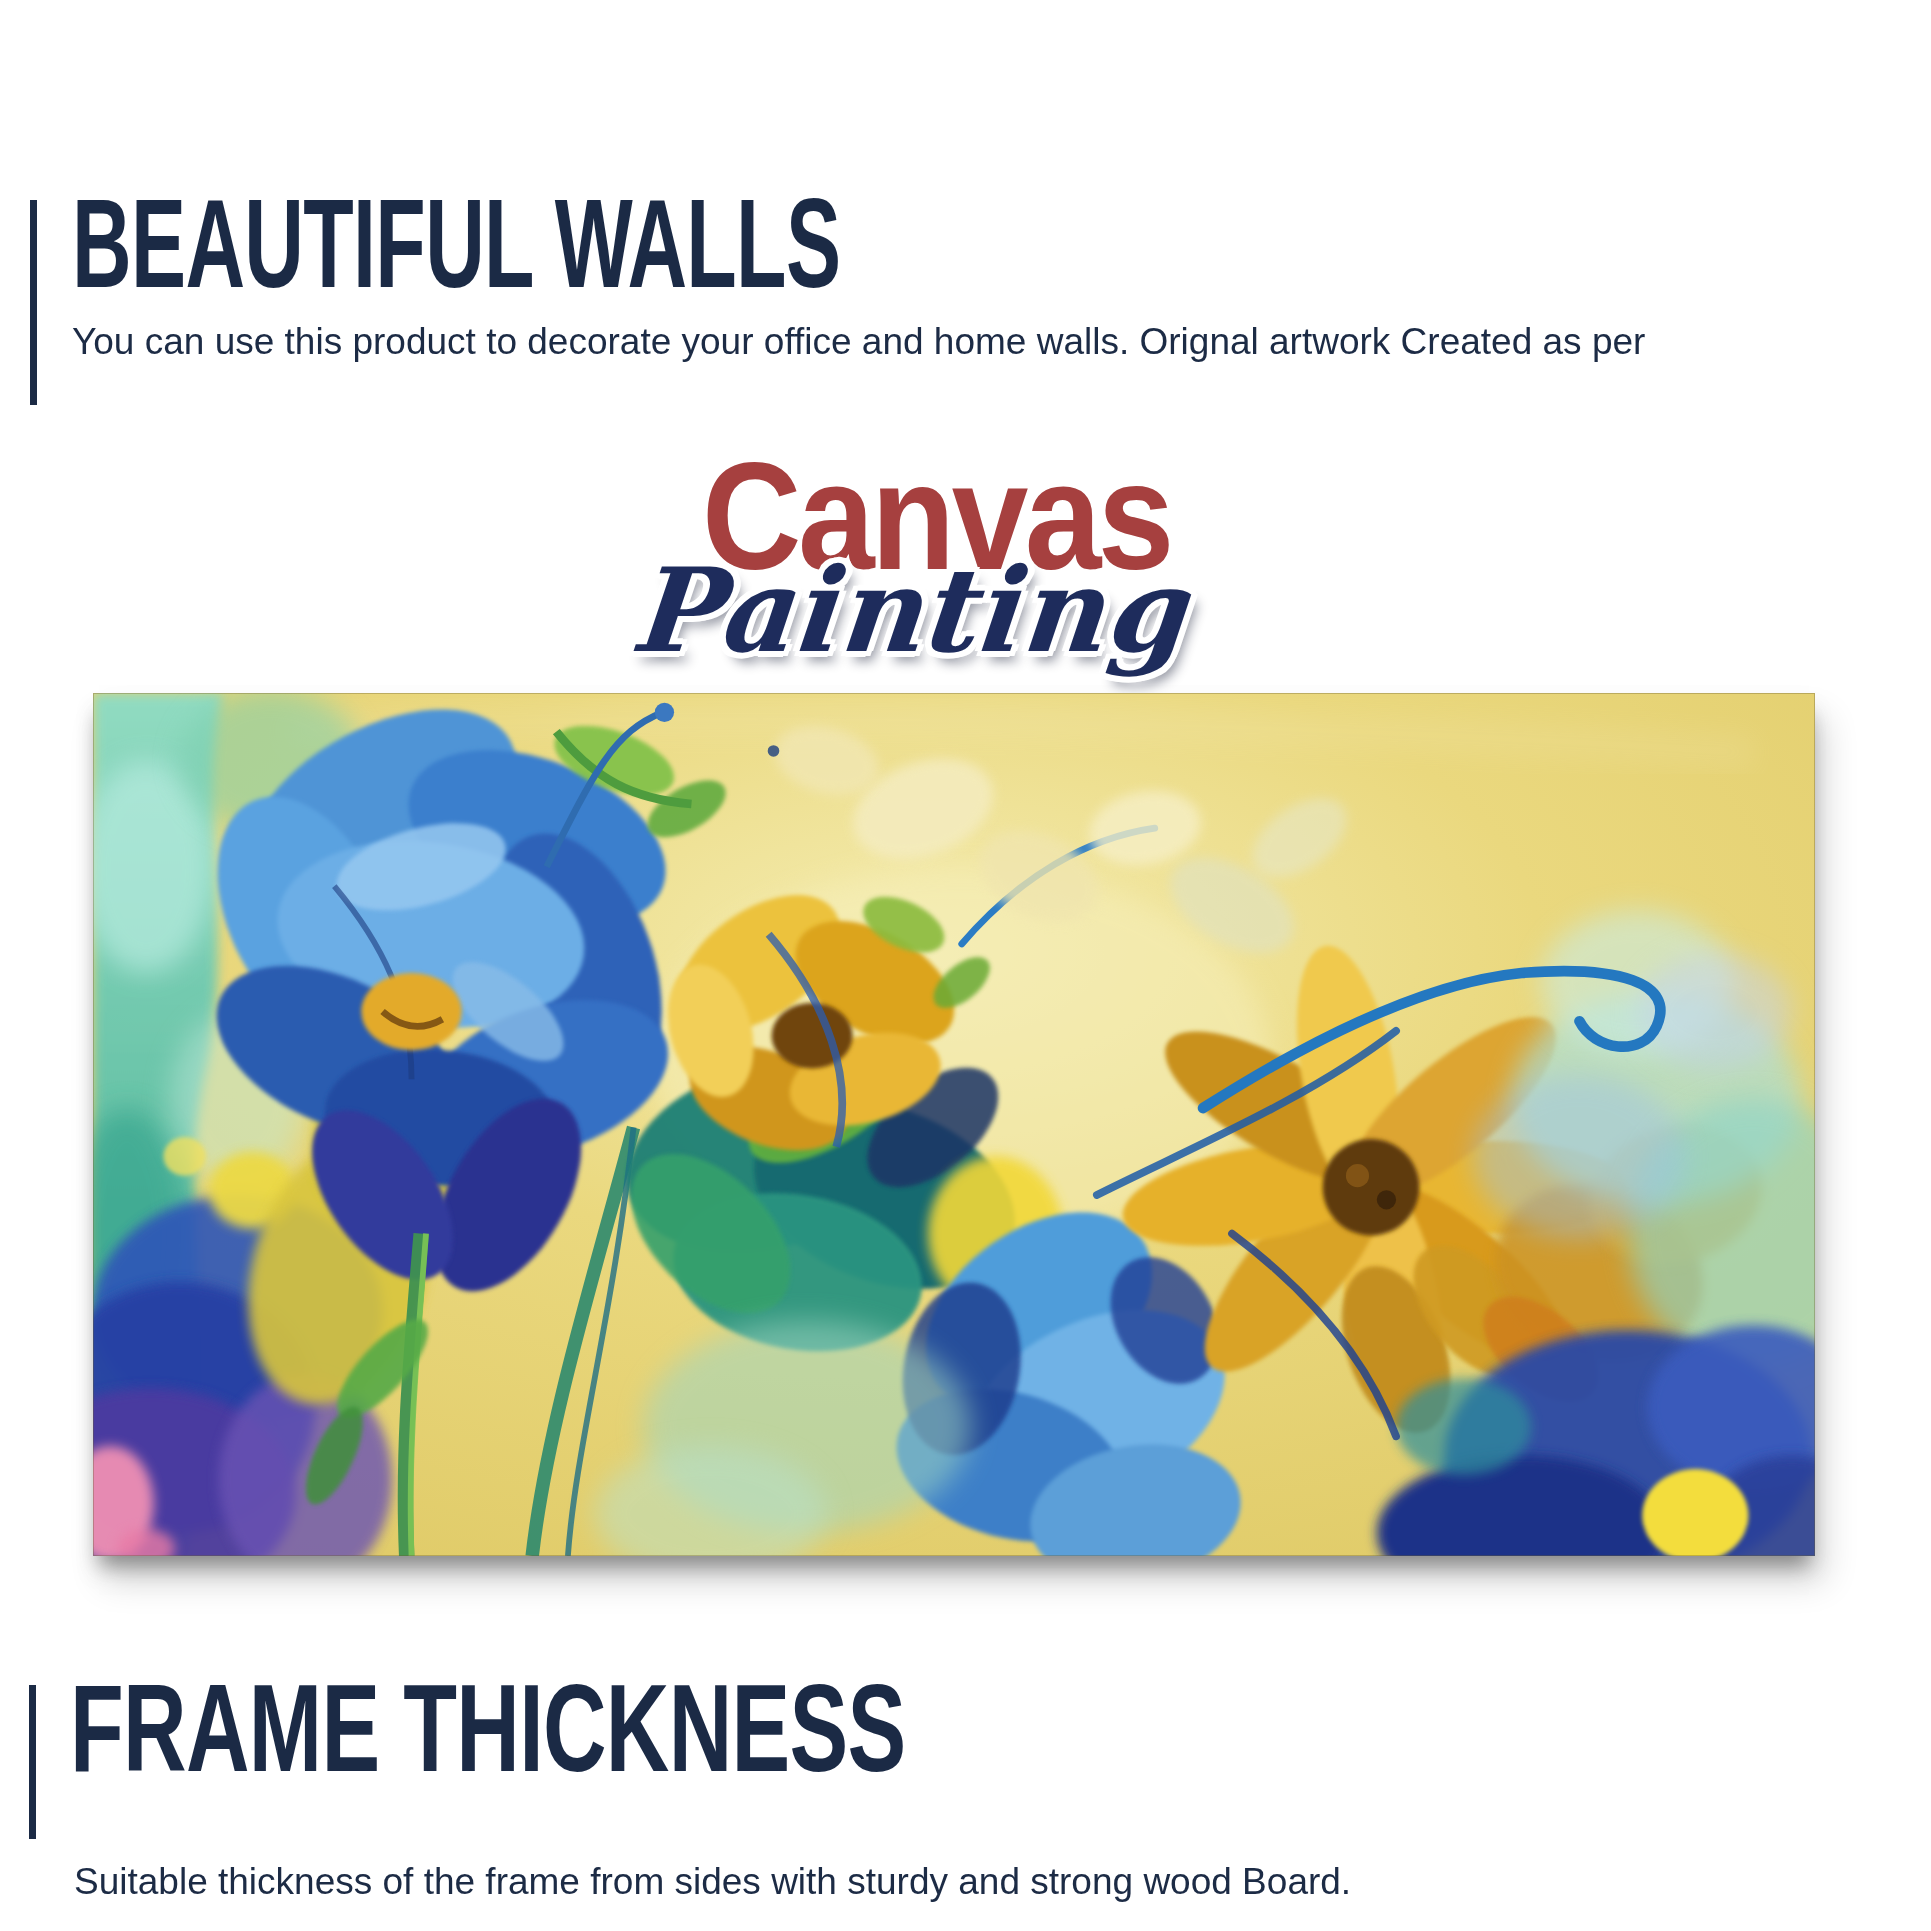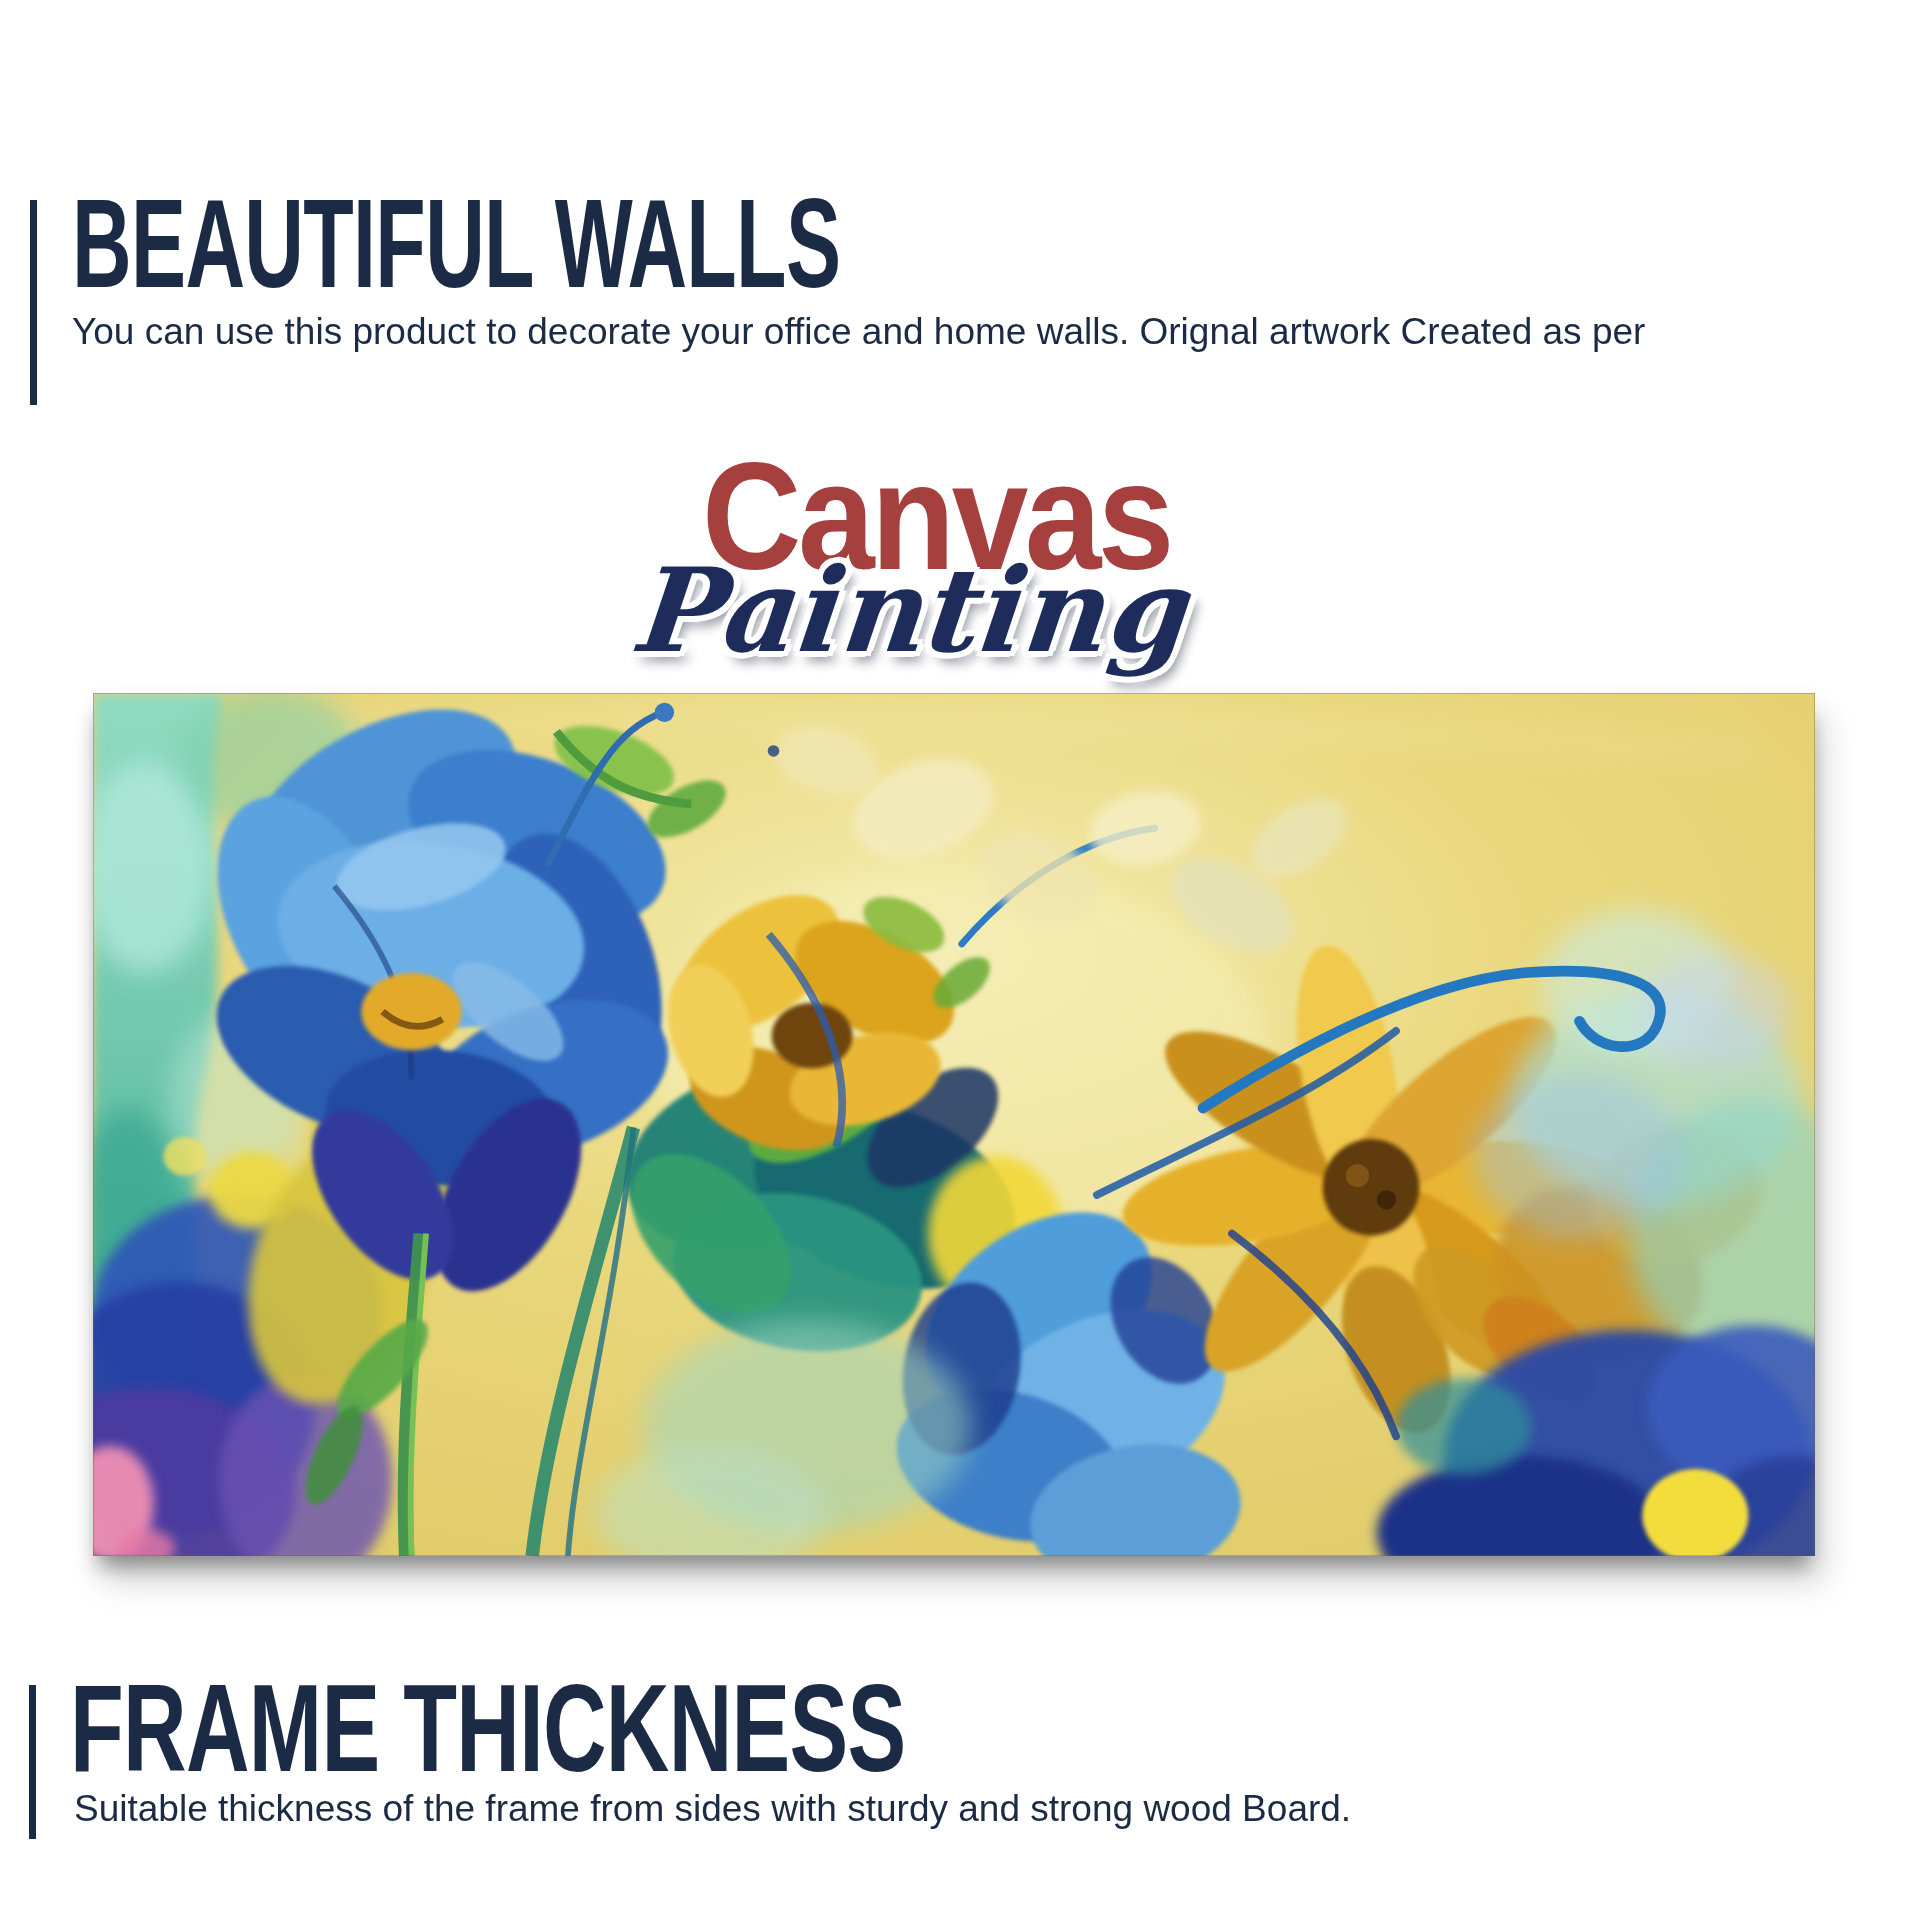--- a/index.html
+++ b/index.html
@@ -12,22 +12,22 @@
   #bar-bottom{left:29px;top:1685px;height:154px;}
 
   
   .big-title{position:absolute;margin:0;color:#1b2a45;font-weight:700;line-height:1;
              white-space:nowrap;transform-origin:left top;letter-spacing:-1px;}
   #title-top{left:72px;top:180px;font-size:127px;transform:scaleX(0.65);}
   #title-bottom{left:70px;top:1666px;font-size:124px;transform:scaleX(0.71);}
 
   
   .body-copy{position:absolute;margin:0;color:#1c2b45;font-size:37px;line-height:42px;}
-  #body-top{left:72px;top:311px;}
-  #body-bottom{left:74px;top:1788px;}
+  #body-top{left:72px;top:321px;}
+  #body-bottom{left:74px;top:1861px;}
   .body-copy .line{display:block;white-space:nowrap;}
 
   
   #logo{position:absolute;left:0;top:0;width:1931px;pointer-events:none;}
   #logo-canvas{position:absolute;left:0;top:439px;width:1931px;text-align:center;
                color:#a6403f;font-weight:700;font-size:153px;line-height:1;letter-spacing:-3.9px;
                transform:translateX(-29px) scaleX(0.9);}
   #logo-painting{position:absolute;left:0;top:552px;width:1931px;text-align:center;
                color:#1e2c5c;font-family:"DejaVu Serif", serif;font-style:italic;font-weight:700;
                font-size:116px;line-height:1;transform:translateX(-48px) skewX(-8deg);

